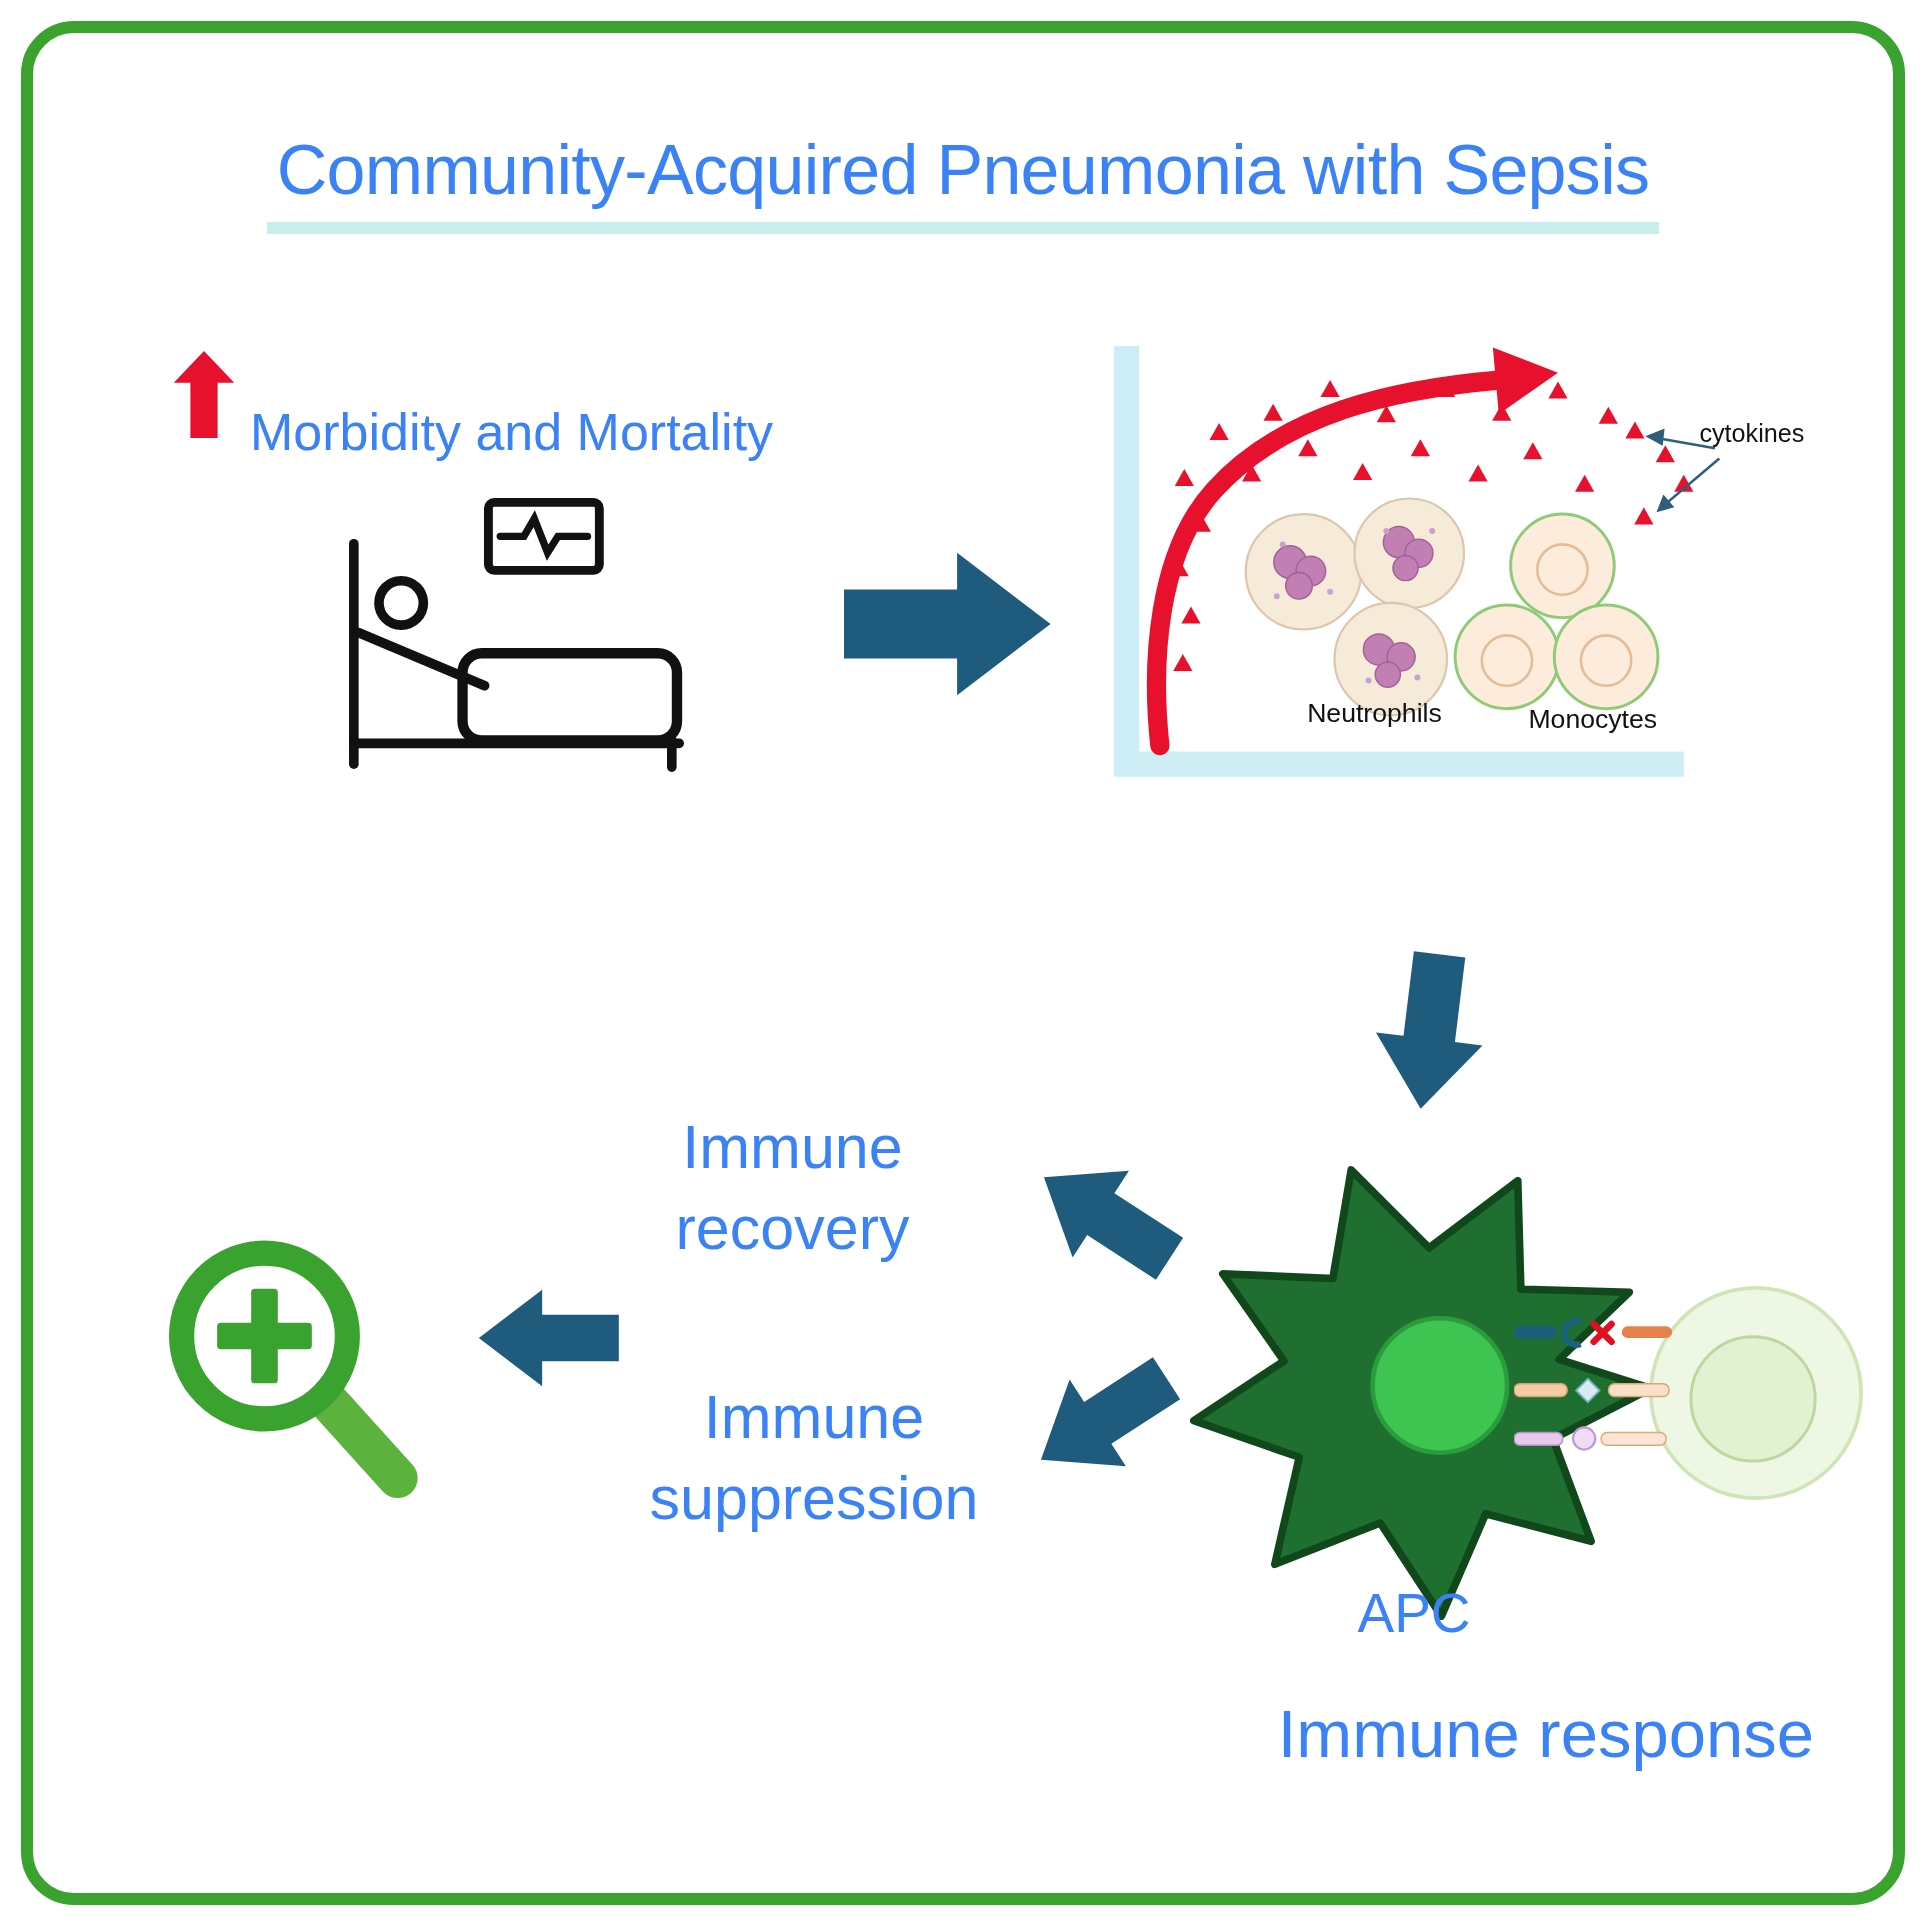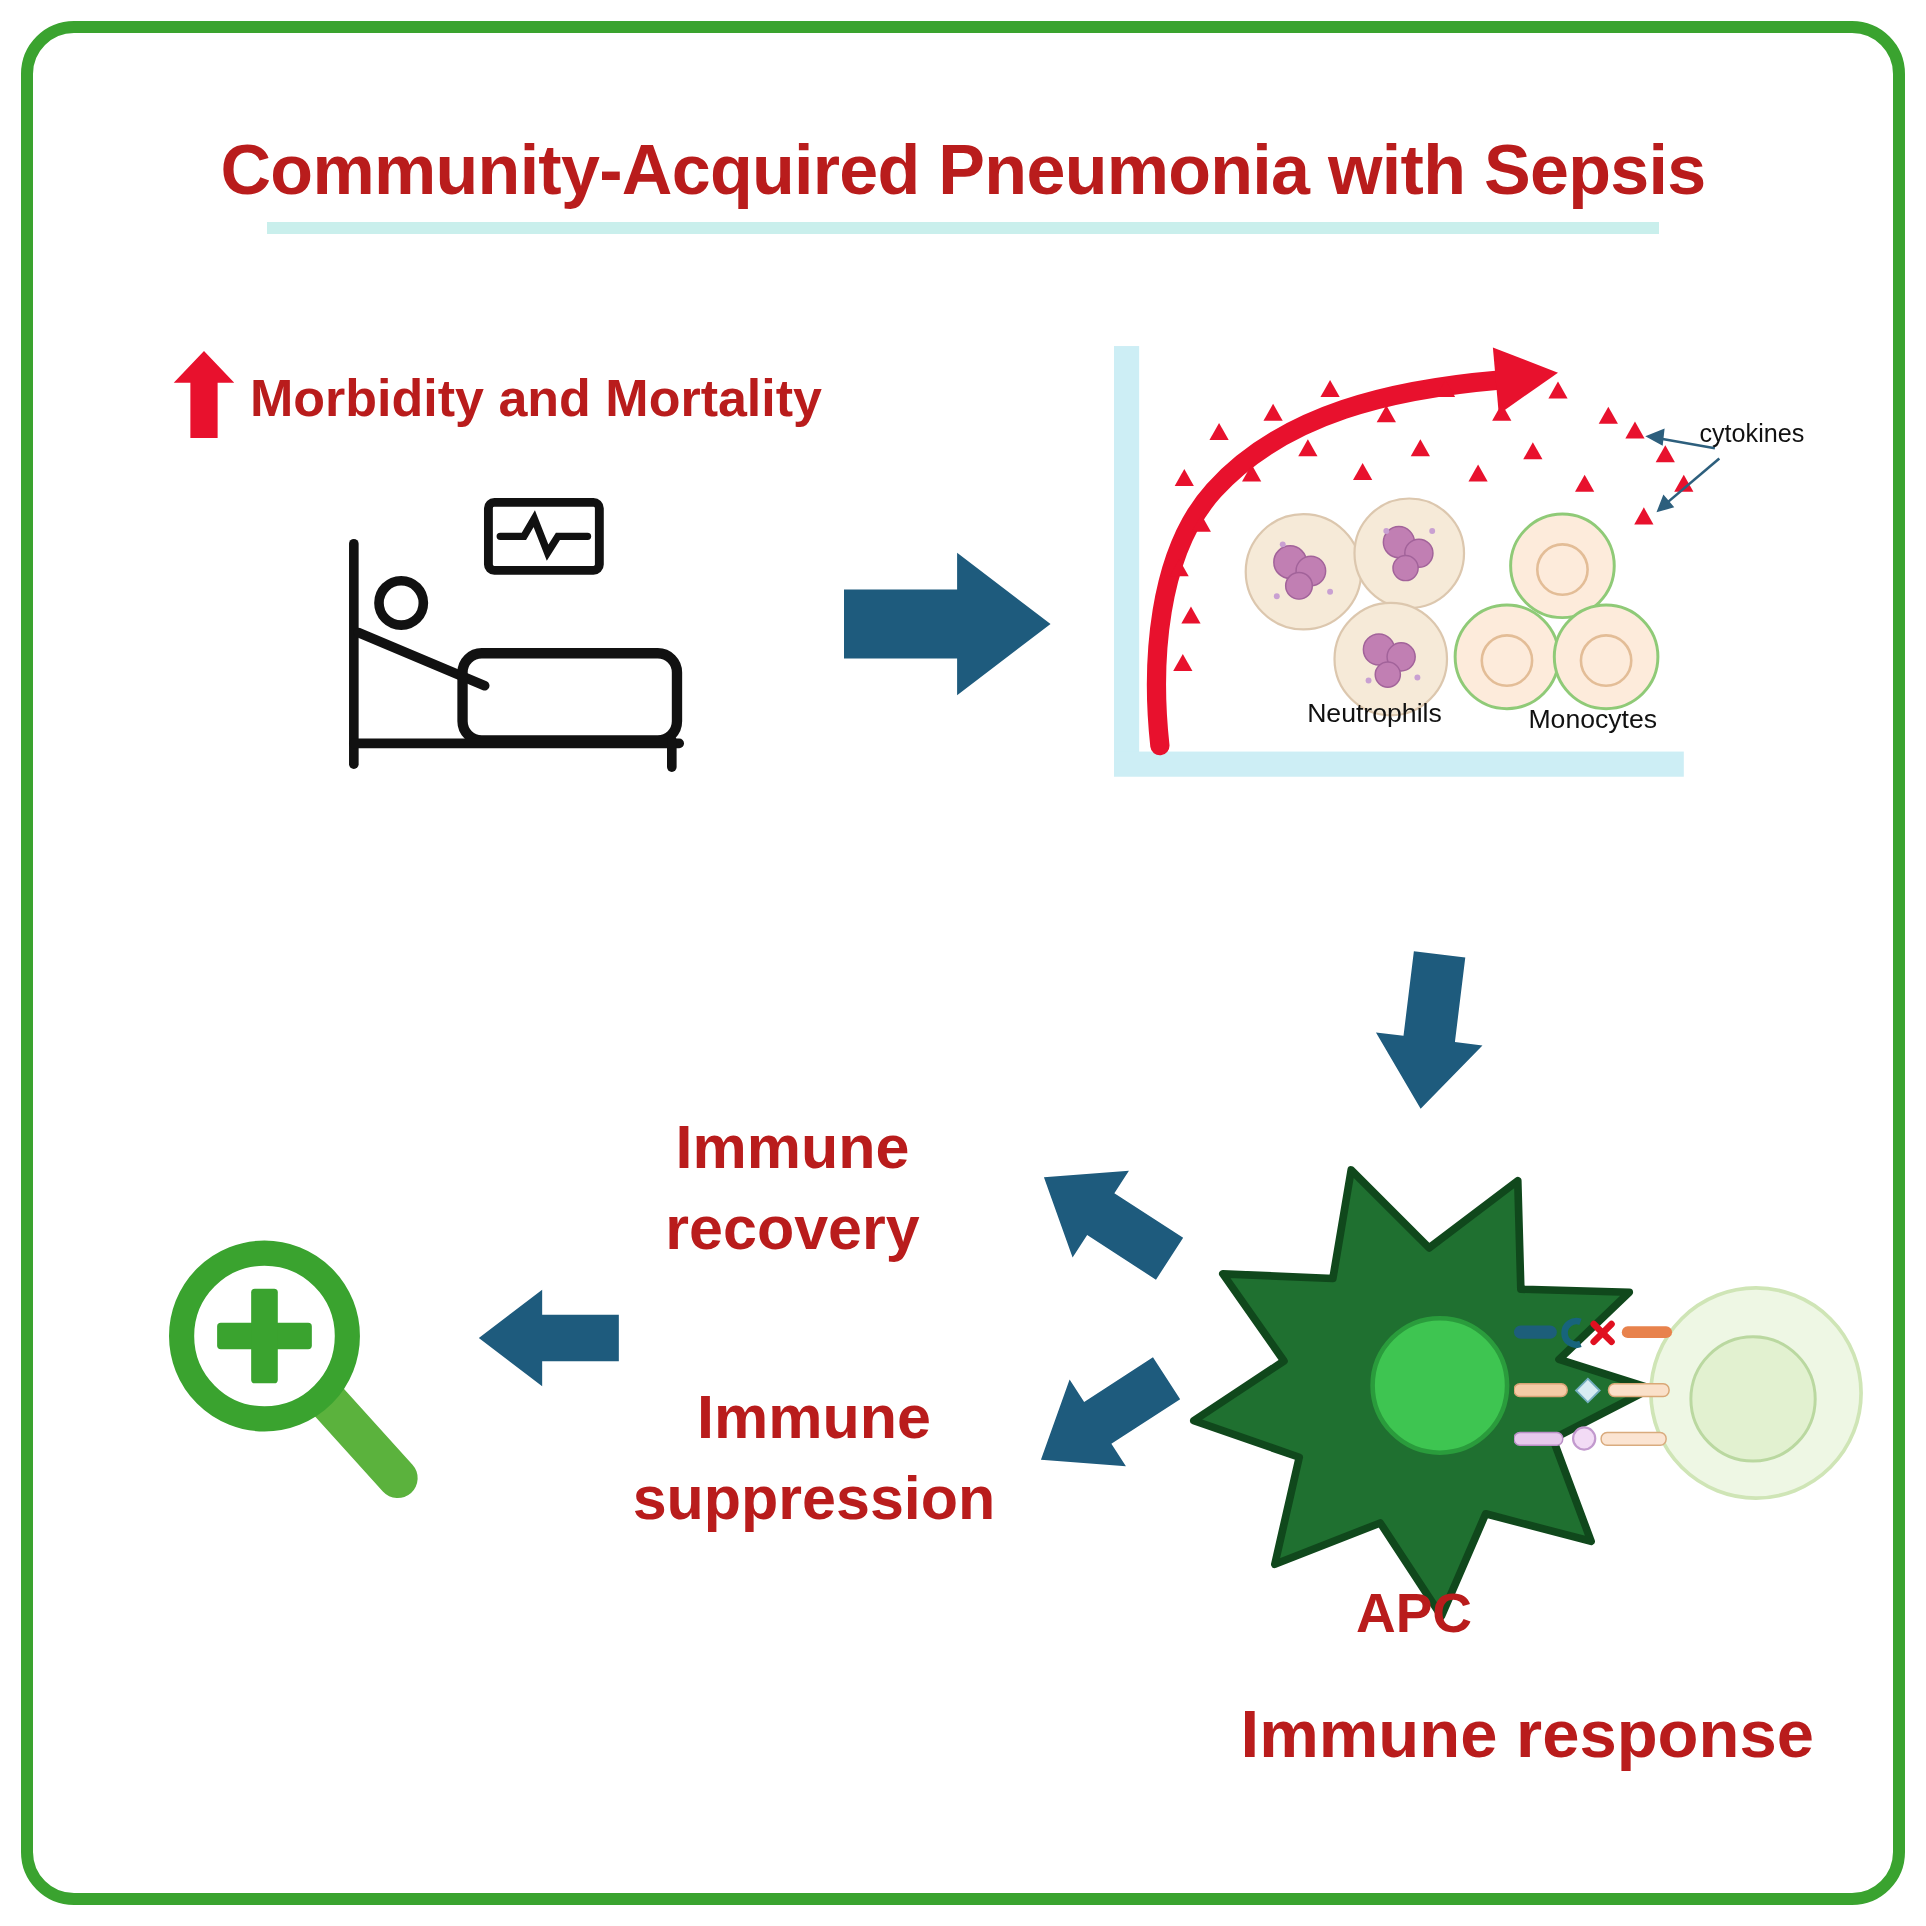--- a/index.html
+++ b/index.html
@@ -2,24 +2,24 @@
 <html style="--frame-green: #3aa32f; --arrow-blue: #1e5b7d; --alert-red: #e8112d; --axis-cyan: #cdeef5; --underline-aqua: #c9efec; --apc-green: #1f7030; --nucleus-green: #3ec551; --tcell-fill: #eef7e4; --text-black: #111111;font-size:12px"><head>
 <meta charset="utf-8">
 <style>
   html,body{margin:0;padding:0;background:#fff;}
   #canvas{
     position:relative;width:1926px;height:1926px;background:#ffffff;
     font-family:"Liberation Sans",sans-serif;overflow:hidden;
   }
   #frame{position:absolute;inset:21px;border:12.6px solid var(--frame-green,#3aa32f);border-radius:53px;}
   .abs{position:absolute;}
-  .txt{position:absolute;font-weight:bold;color:#b91c1c;white-space:pre-line;}
+  .txt{position:absolute;font-weight:normal;color:#3b82f6;white-space:pre-line;}
   #title{top:130px;left:0;width:1926px;text-align:center;font-size:70px;letter-spacing:-0.7px;}
   #title-underline{position:absolute;top:222px;left:267px;width:1392px;height:12px;background:var(--underline-aqua,#c9efec);}
-  #morbidity{left:250px;top:368px;font-size:52px;text-align:center;}
+  #morbidity{left:250px;top:402px;font-size:52px;text-align:center;}
   #early{left:1029px;top:797px;width:844px;text-align:center;font-size:70px;}
   #recovery{left:563px;top:1107px;width:459px;text-align:center;font-size:61px;line-height:1.32;}
   #suppression{left:555px;top:1377px;width:518px;text-align:center;font-size:61px;line-height:1.32;}
   #biomarker{left:30px;top:1586px;width:503px;text-align:center;font-size:64px;line-height:1.38;}
   #immune-response{left:1059px;top:1695px;width:755px;text-align:right;font-size:67px;}
   #apc-label{left:1325px;top:1581px;width:178px;text-align:center;font-size:55px;}
   #effector-label{left:1649px;top:1167px;font-size:47px;line-height:1.28;}
 
   #up-arrow{left:172px;top:351px;width:64px;height:87px;}
   #bed{left:333px;top:492px;width:370px;height:281px;}

